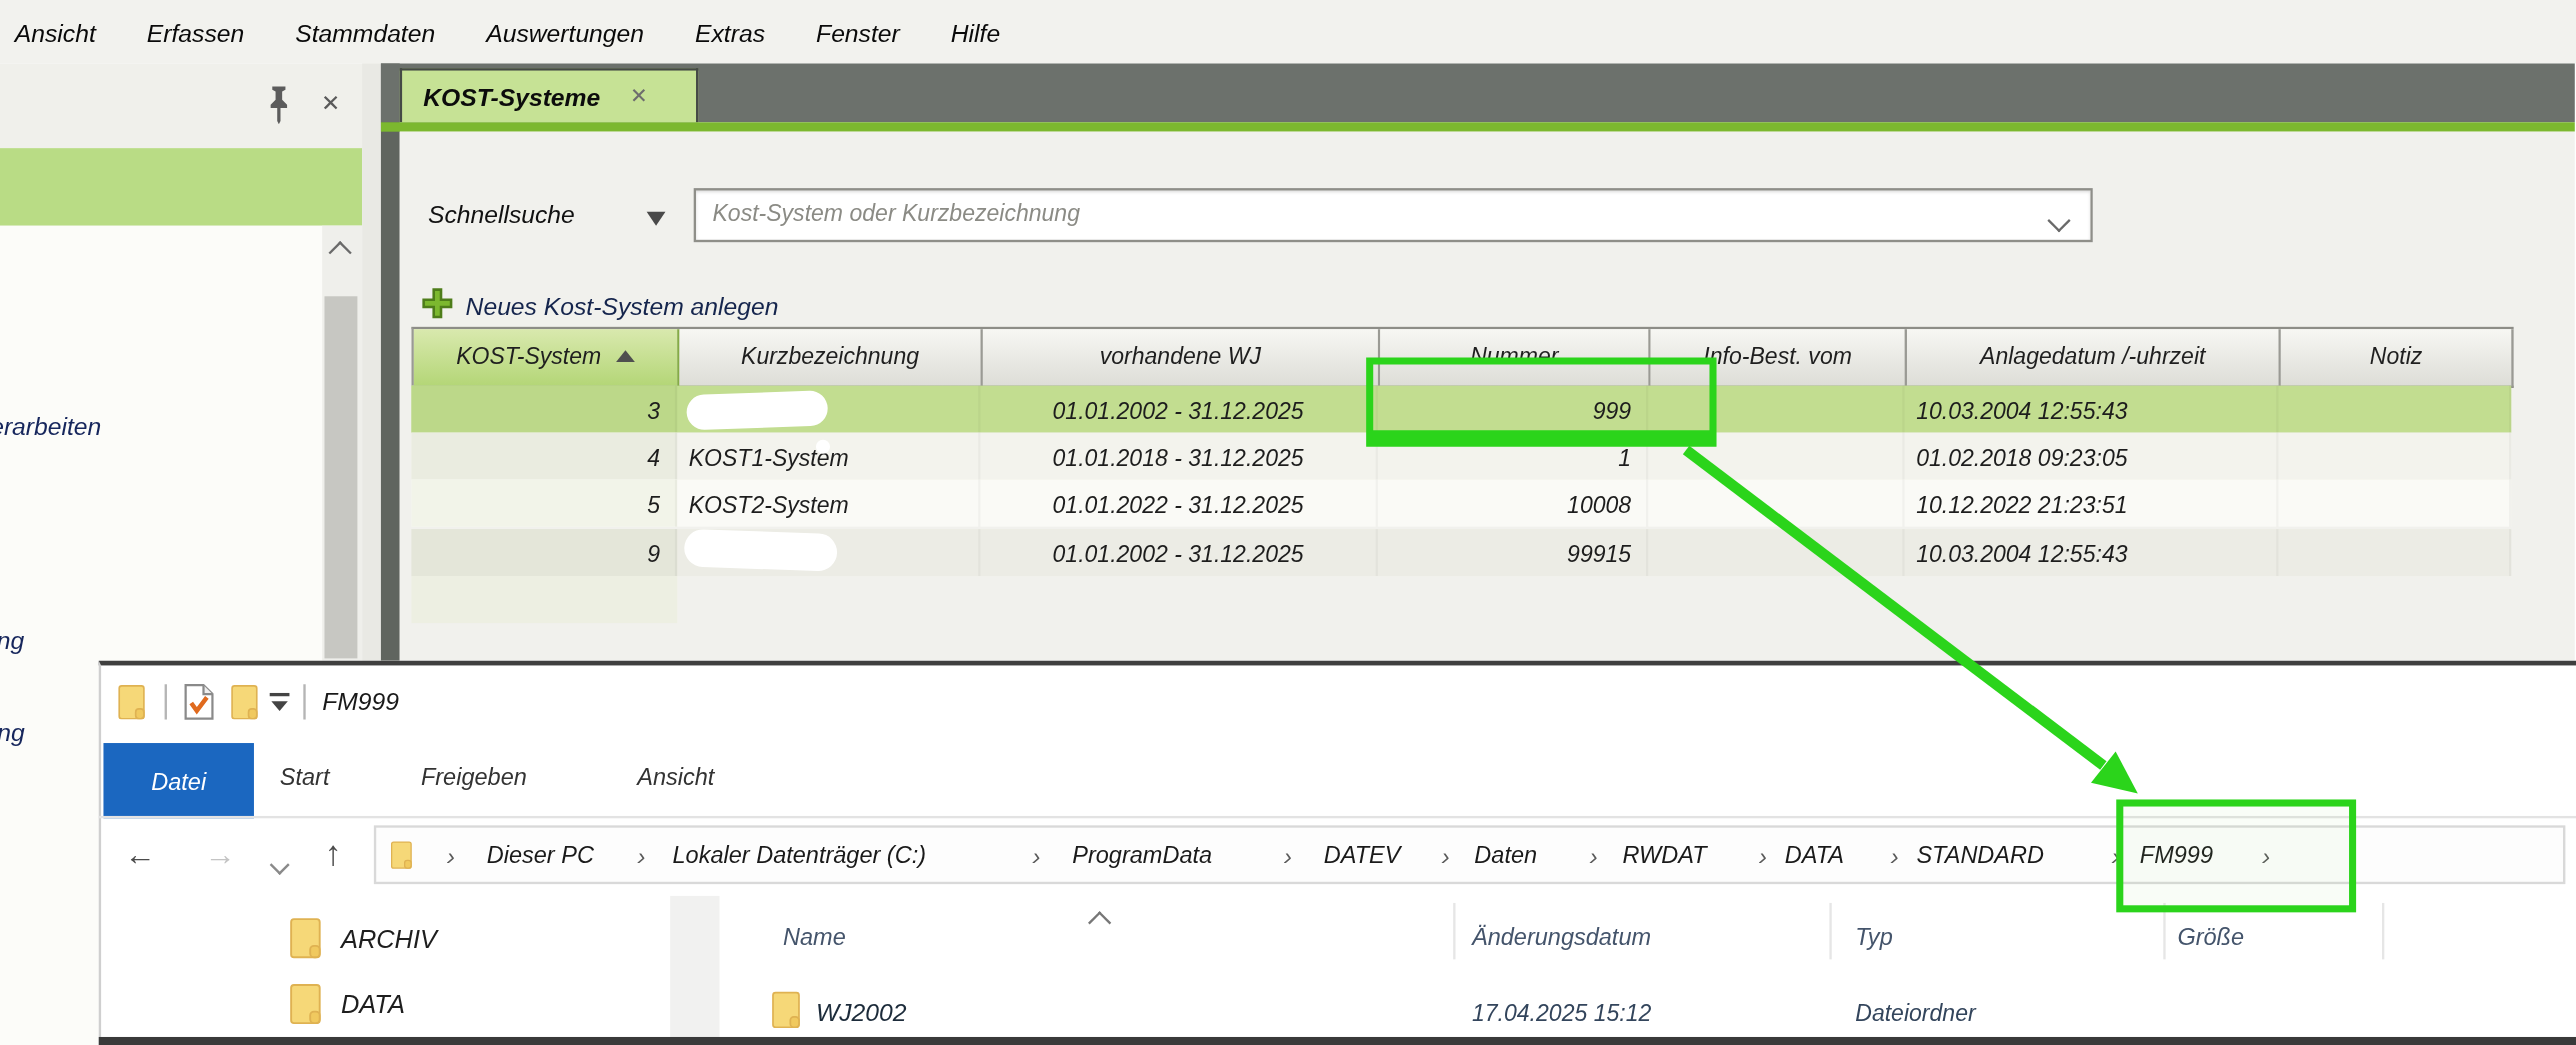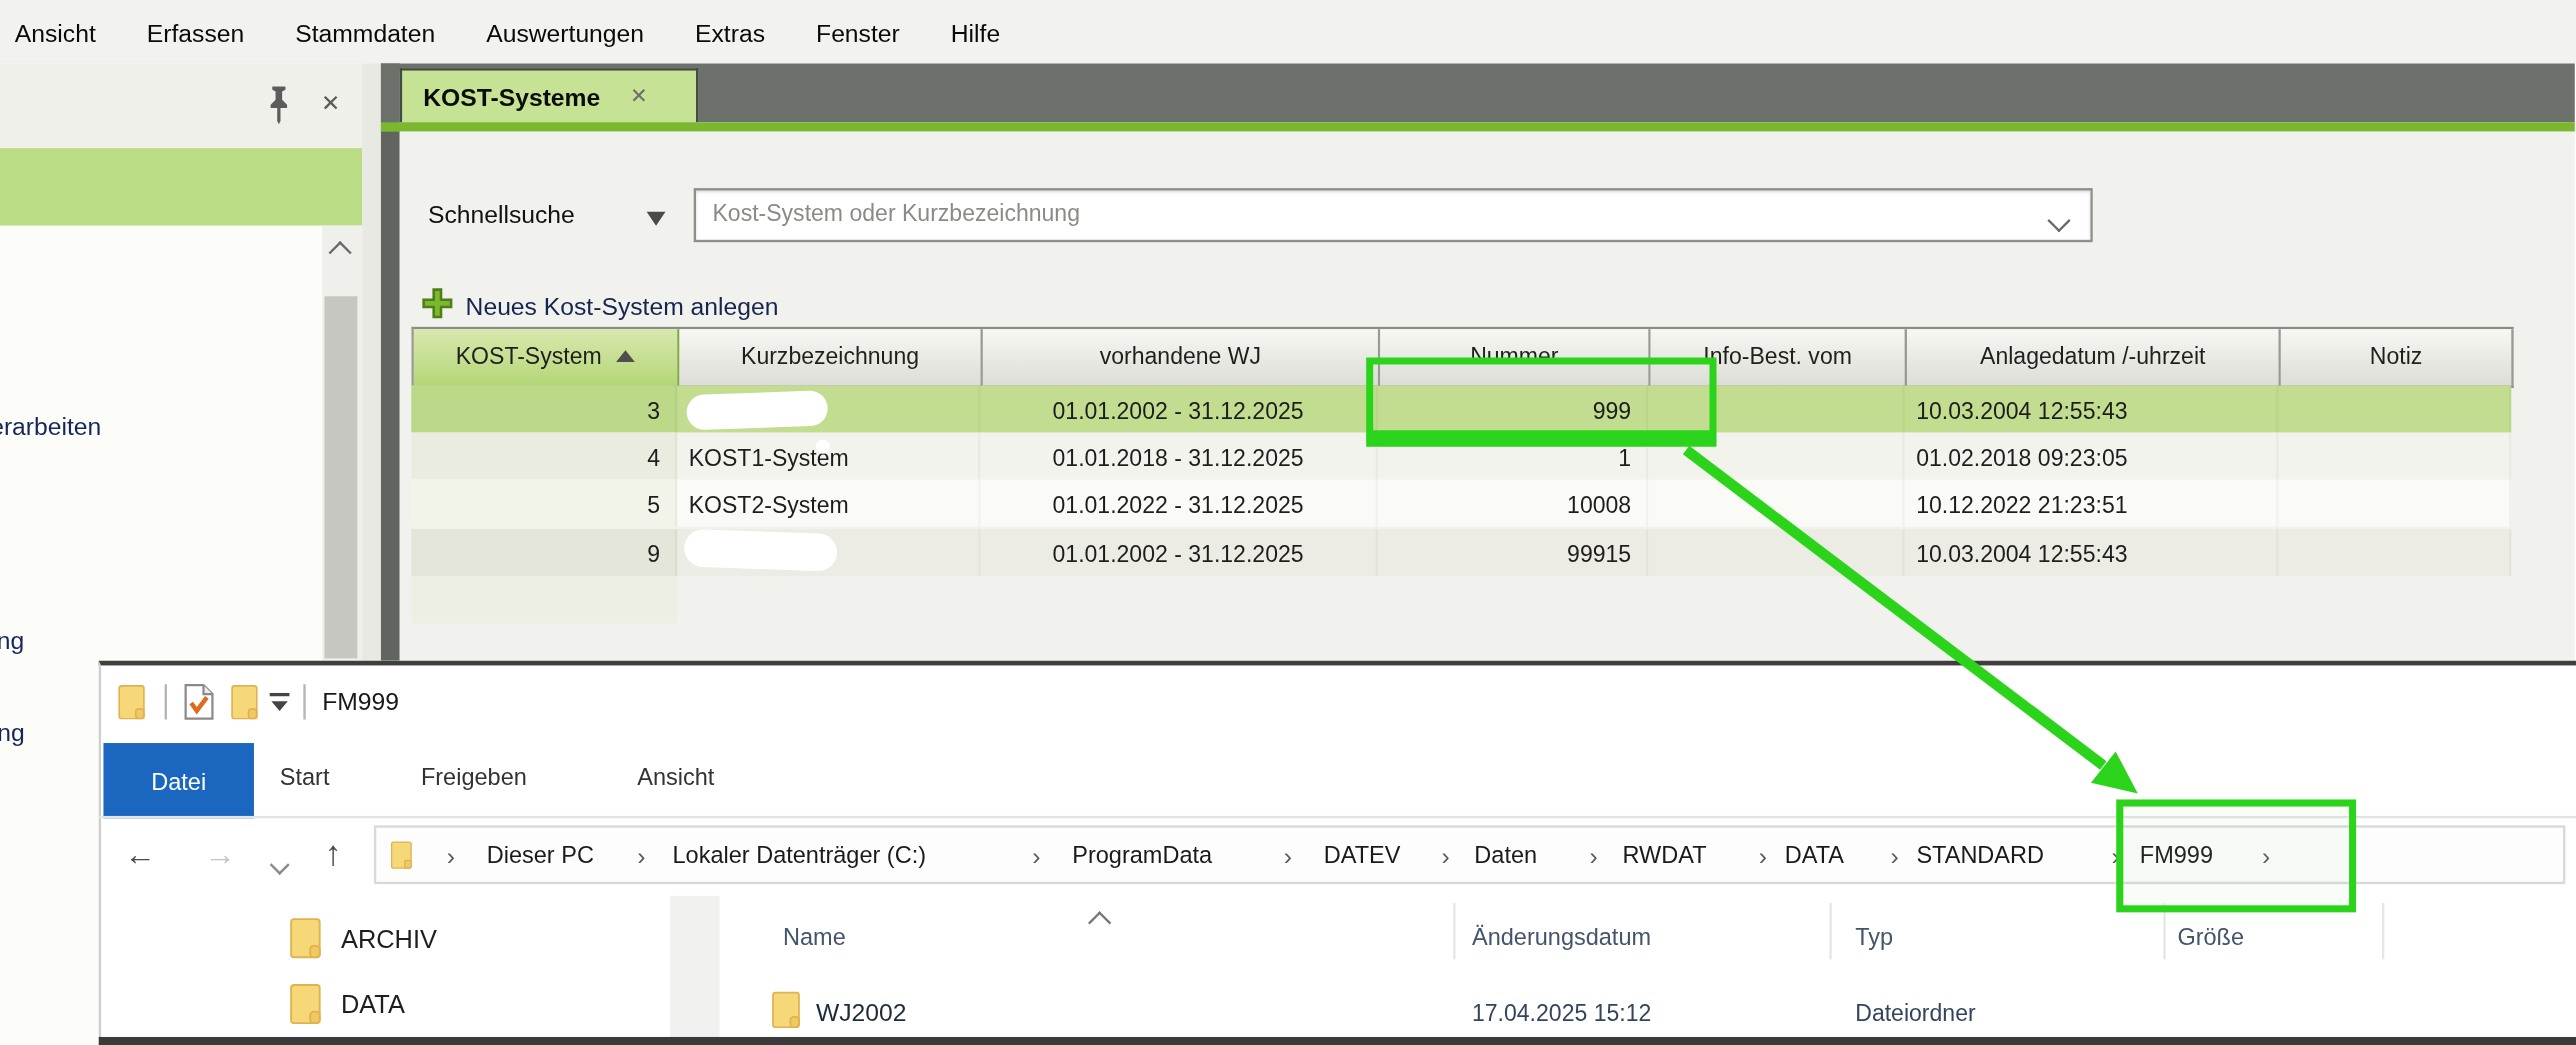--- a/index.html
+++ b/index.html
@@ -1,16 +1,16 @@
 <!DOCTYPE html>
 <html style="font-size:11.2px"><head>
 <meta charset="utf-8">
 <style>
   html,body{margin:0;padding:0;background:#ffffff;}
-  #stage{position:relative;width:2576px;height:1046px;overflow:hidden;background:#ffffff;}
+  #stage{position:relative;width:2576px;height:1046px;overflow:hidden;background:#ffffff;font-style:italic;}
   #app{position:absolute;left:0;top:0;width:1096px;height:445px;transform:scale(2.3514);transform-origin:0 0;
        font-family:"Liberation Sans","DejaVu Sans",sans-serif;color:#1c1c1c;}
   .abs{position:absolute;}
   
   .menubar{left:0;top:0;width:1096px;height:27px;background:#f2f2ee;display:flex;align-items:center;padding-left:6.3px;box-sizing:border-box;}
   .menu-item{font-size:10.5px;color:#0a0a0a;margin-right:21.7px;white-space:nowrap;}
   .left-topbar{left:0;top:27px;width:162px;height:36px;background:#f0f0eb;}
   .pin-btn{left:113px;top:36px;width:11.2px;height:17px;}
   .panel-close{left:135px;top:38px;width:11.2px;height:11.2px;font-size:9.8px;font-weight:bold;color:#5a5a5a;line-height:11.2px;text-align:center;}
   .green-strip{left:0;top:63px;width:154px;height:33px;background:#b9dc85;}

